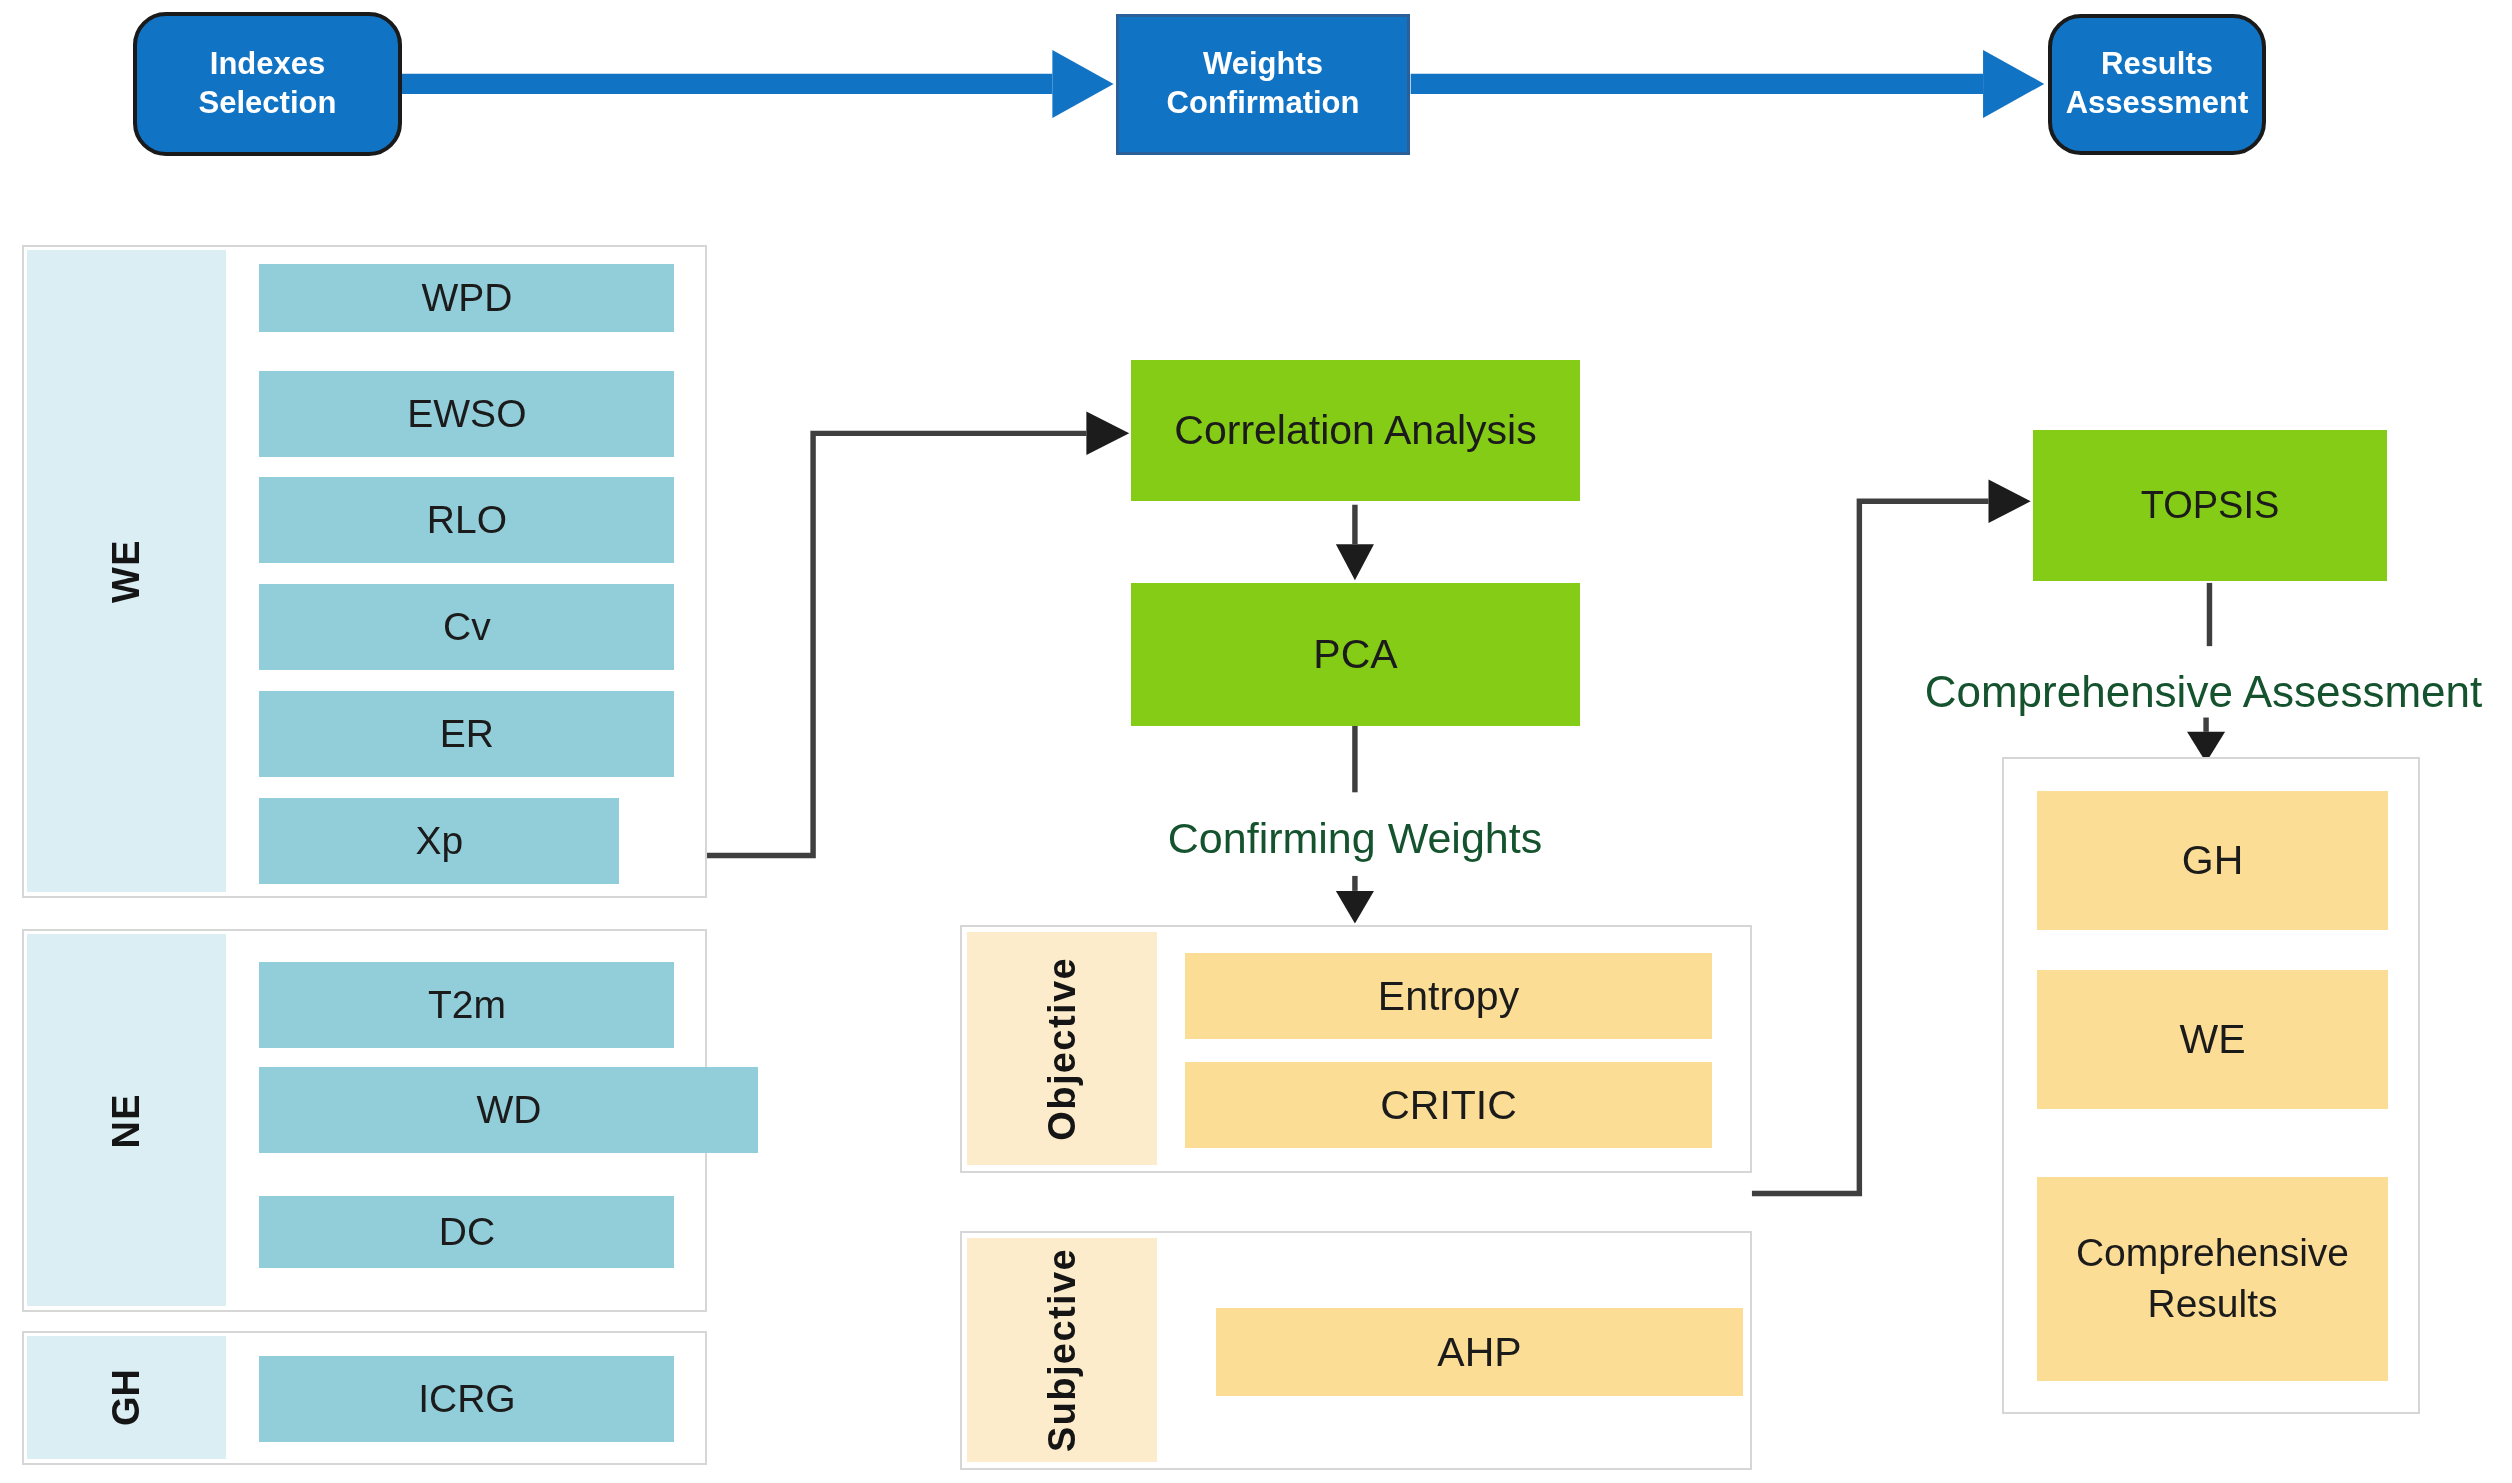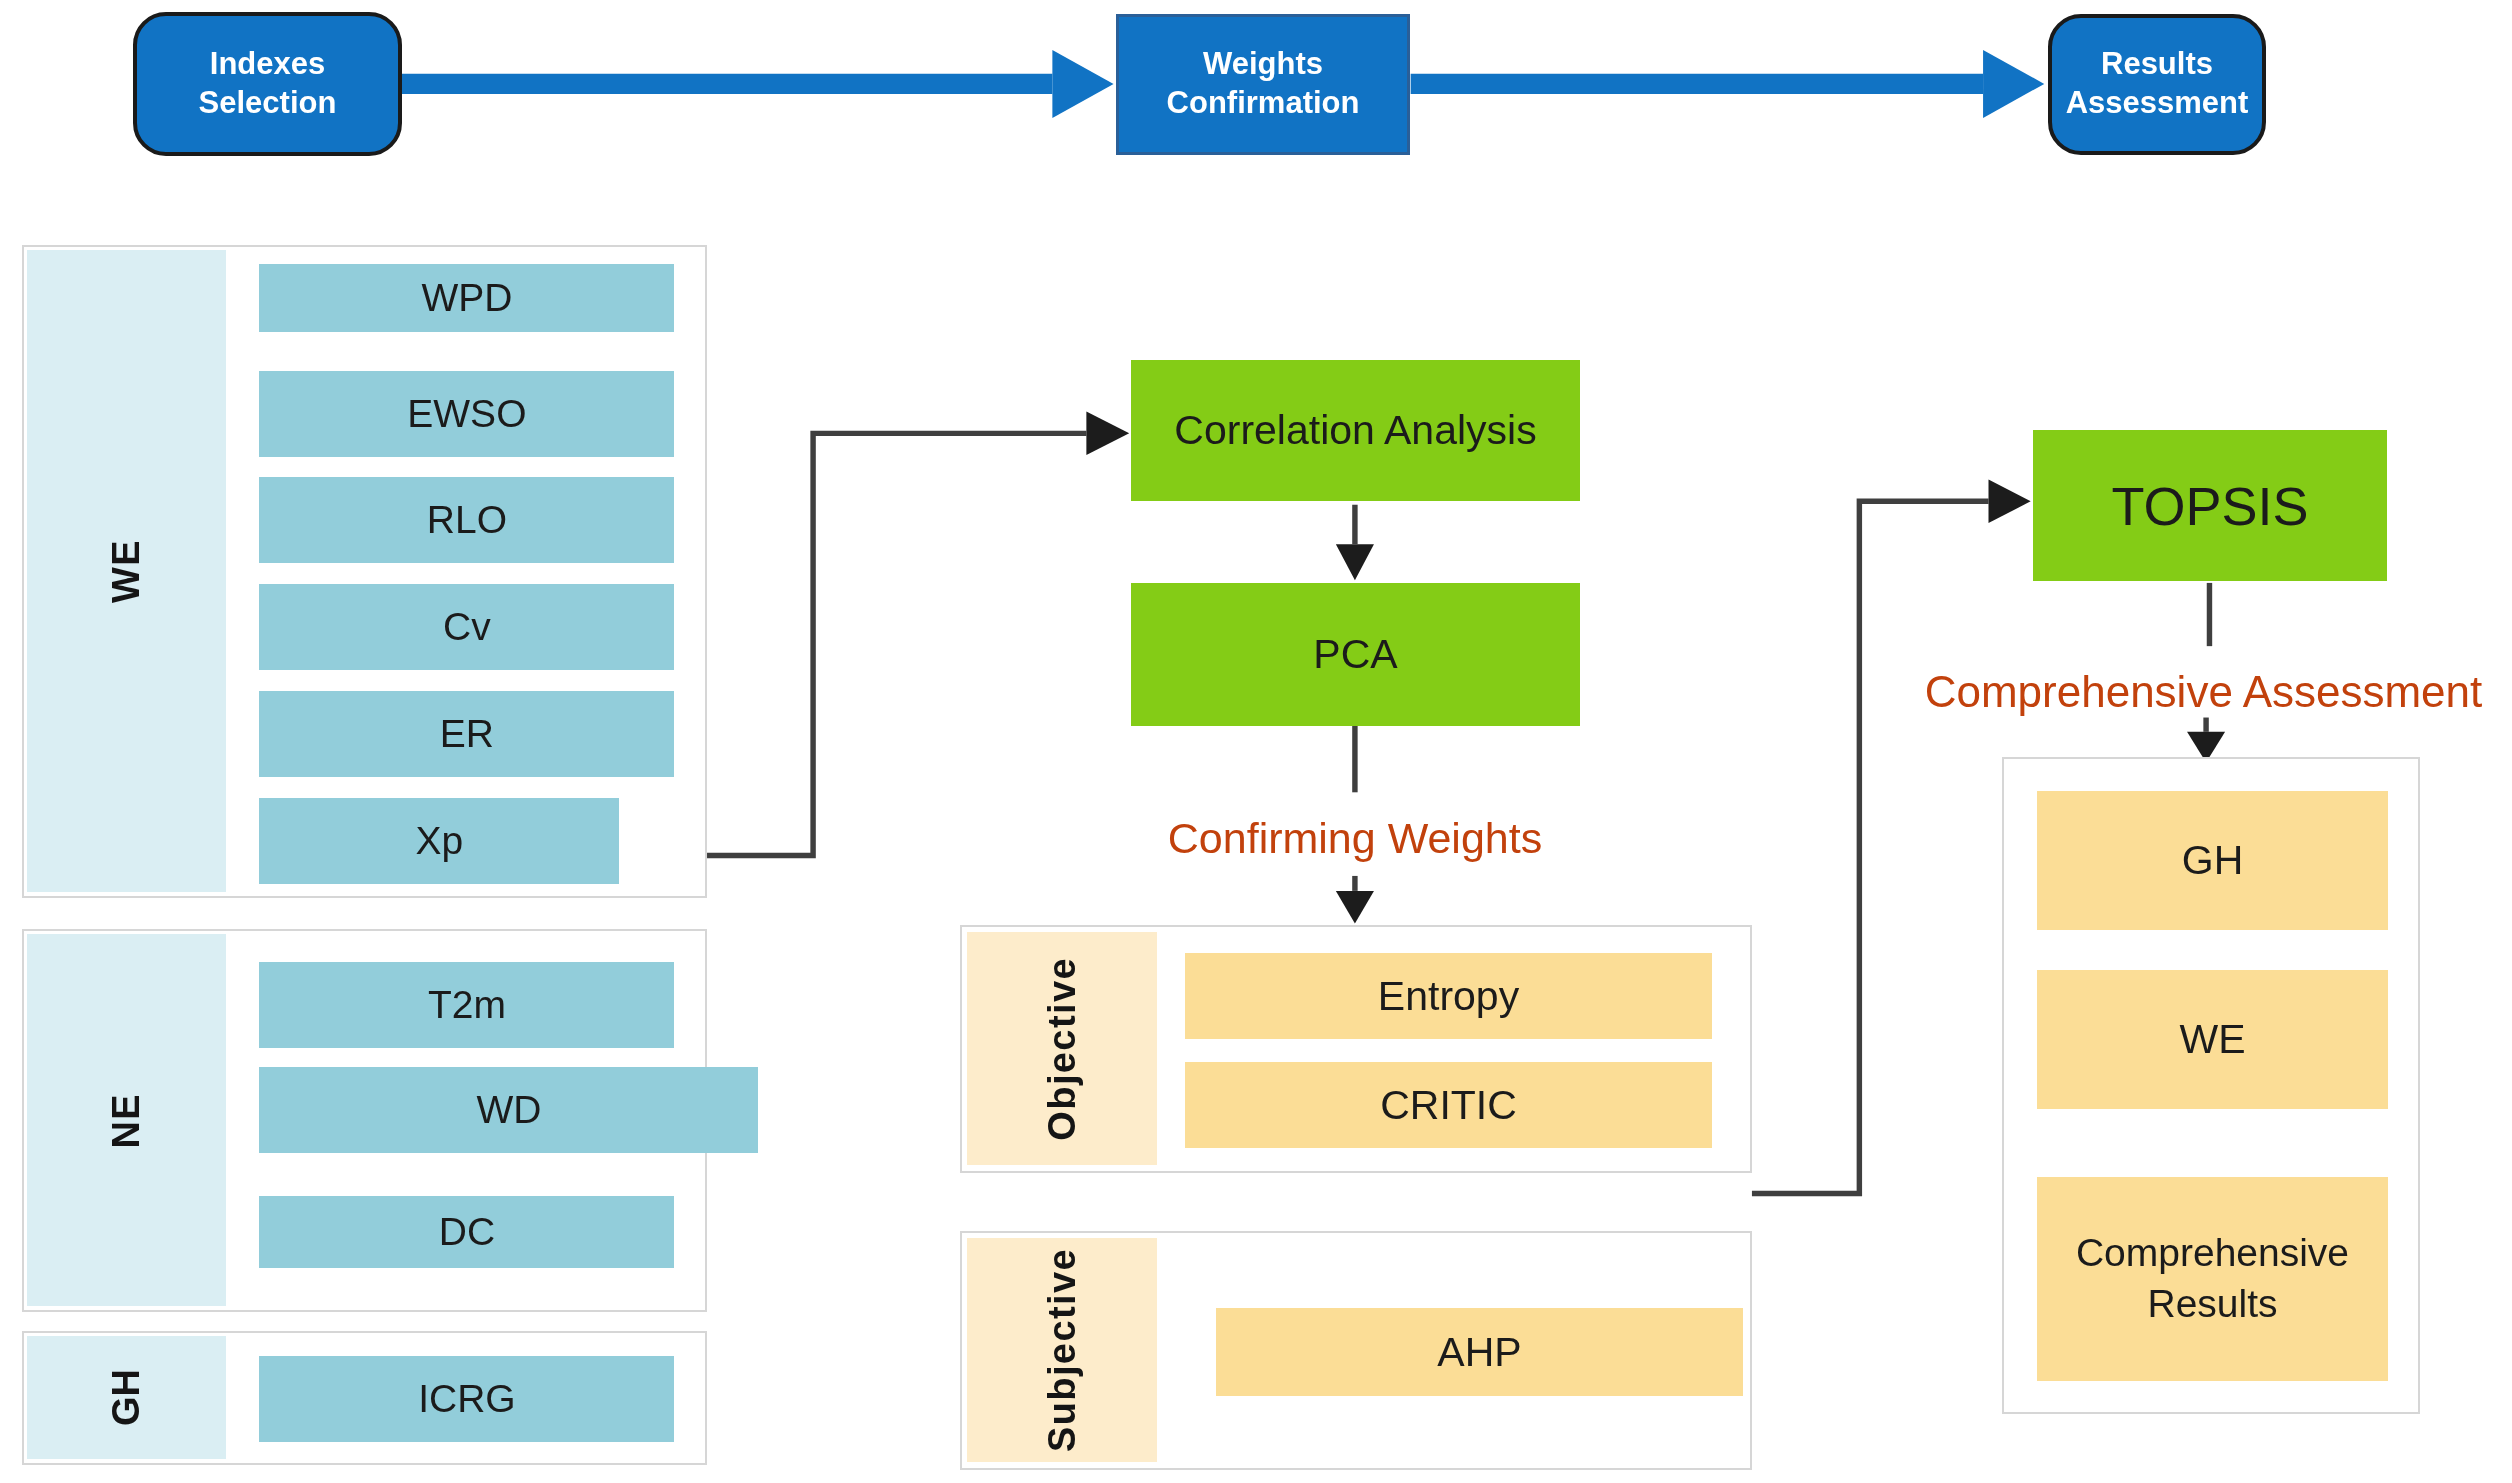--- a/index.html
+++ b/index.html
@@ -24,21 +24,21 @@
     writing-mode:vertical-rl;transform:rotate(180deg);
     font-weight:bold;font-size:38px;letter-spacing:1.4px;color:#151515;
   }
   .vcol.blue{background:#daeef3;}
   .vcol.yellow{background:#fdeccb;}
   
   .teal{background:#92cdda;font-size:39px;}
   .green{background:#84cc16;font-size:41px;}
   .ybox{background:#fbdd96;font-size:41px;}
   .ybox.twolines{line-height:1.3;font-size:39px;}
-  .floatlabel{font-size:43px;color:#c2410c;align-items:center;}
+  .floatlabel{font-size:43px;color:#14532d;align-items:center;}
   svg.overlay{position:absolute;left:0;top:0;pointer-events:none;}
 </style>
 </head>
 <body>
 
 <div id="canvas">
 
   <svg class="overlay" width="2512" height="1484" viewBox="0 0 3695 2182">
 
     <g>
@@ -162,21 +162,21 @@
 
   <div class="abs panel" style="left:960px;top:1231px;width:792px;height:239px;">
     <div class="abs flexc vcol yellow" style="left:5.4px;top:5.4px;width:190px;height:224px;">
       <span class="vtext">Subjective</span>
     </div>
     <div class="abs flexc ybox" style="left:223px;top:75px;width:527px;height:88px;margin-left:31px;">
         <span>AHP</span>
       </div>
   </div>
 
-  <div class="abs flexc green" style="left:2033px;top:430px;width:354px;height:151px;font-size:54px;">
+  <div class="abs flexc green" style="left:2033px;top:430px;width:354px;height:151px;font-size:38px;">
     <span>TOPSIS</span>
   </div>
   <div class="abs flexc floatlabel" style="left:1894px;top:658px;width:619px;height:68px;font-size:44px;">
     <span>Comprehensive Assessment</span>
   </div>
 
   <div class="abs panel" style="left:2002px;top:757px;width:418px;height:657px;">
     <div class="abs flexc ybox" style="left:33px;top:32px;width:351px;height:139px;">
         <span>GH</span>
       </div>

